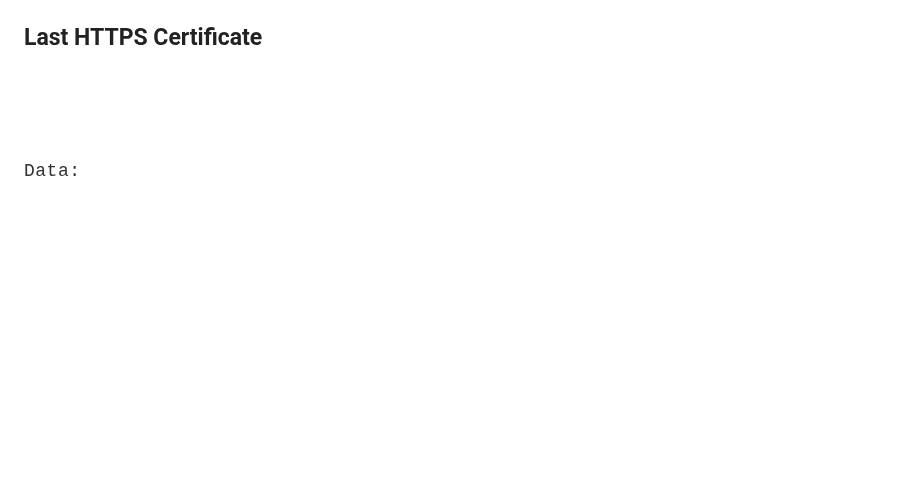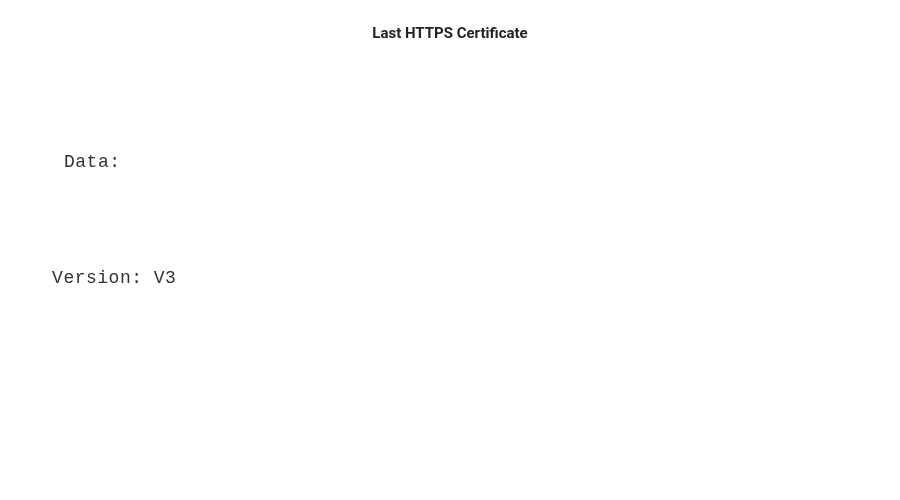--- a/index.html
+++ b/index.html
@@ -9,48 +9,46 @@
     }
     body {
       font-family: -apple-system, BlinkMacSystemFont, "Segoe UI", Roboto, Helvetica, Arial, sans-serif;
       background: #fff;
       color: #333;
       padding: 24px;
       width: 900px;
       height: 500px;
     }
     .section-title {
-      font-size: 15px;
+      font-size: 23px;
       font-weight: 700;
       color: #222;
       margin-bottom: 24px;
-      text-align: center;
     }
     .cert-content {
       font-family: "SFMono-Regular", Consolas, "Liberation Mono", Menlo, Courier, monospace;
       font-size: 18px;
       line-height: 2.15;
       color: #333;
       white-space: pre-wrap;
       letter-spacing: 0.5px;
     }
-    .indent-0 { padding-left: 0; margin-left: 40px; }
+    .indent-0 { padding-left: 0; }
     .indent-1 { padding-left: 2.6ch; }
     .line { display: block; }
     .label { white-space: pre; }
     .value { white-space: pre; }
   </style>
 </head>
 <body>
 
 <h2 class="section-title">Last HTTPS Certificate</h2>
 
 <div class="cert-content">
   <div class="line indent-0"><span class="label">Data:</span></div>
-  <div class="line indent-1"><span class="label">Version: </span><span class="value">V3</span></div>
   <div class="line indent-1"></div>
   
   
   
   
   
   
   
 </div>
 

